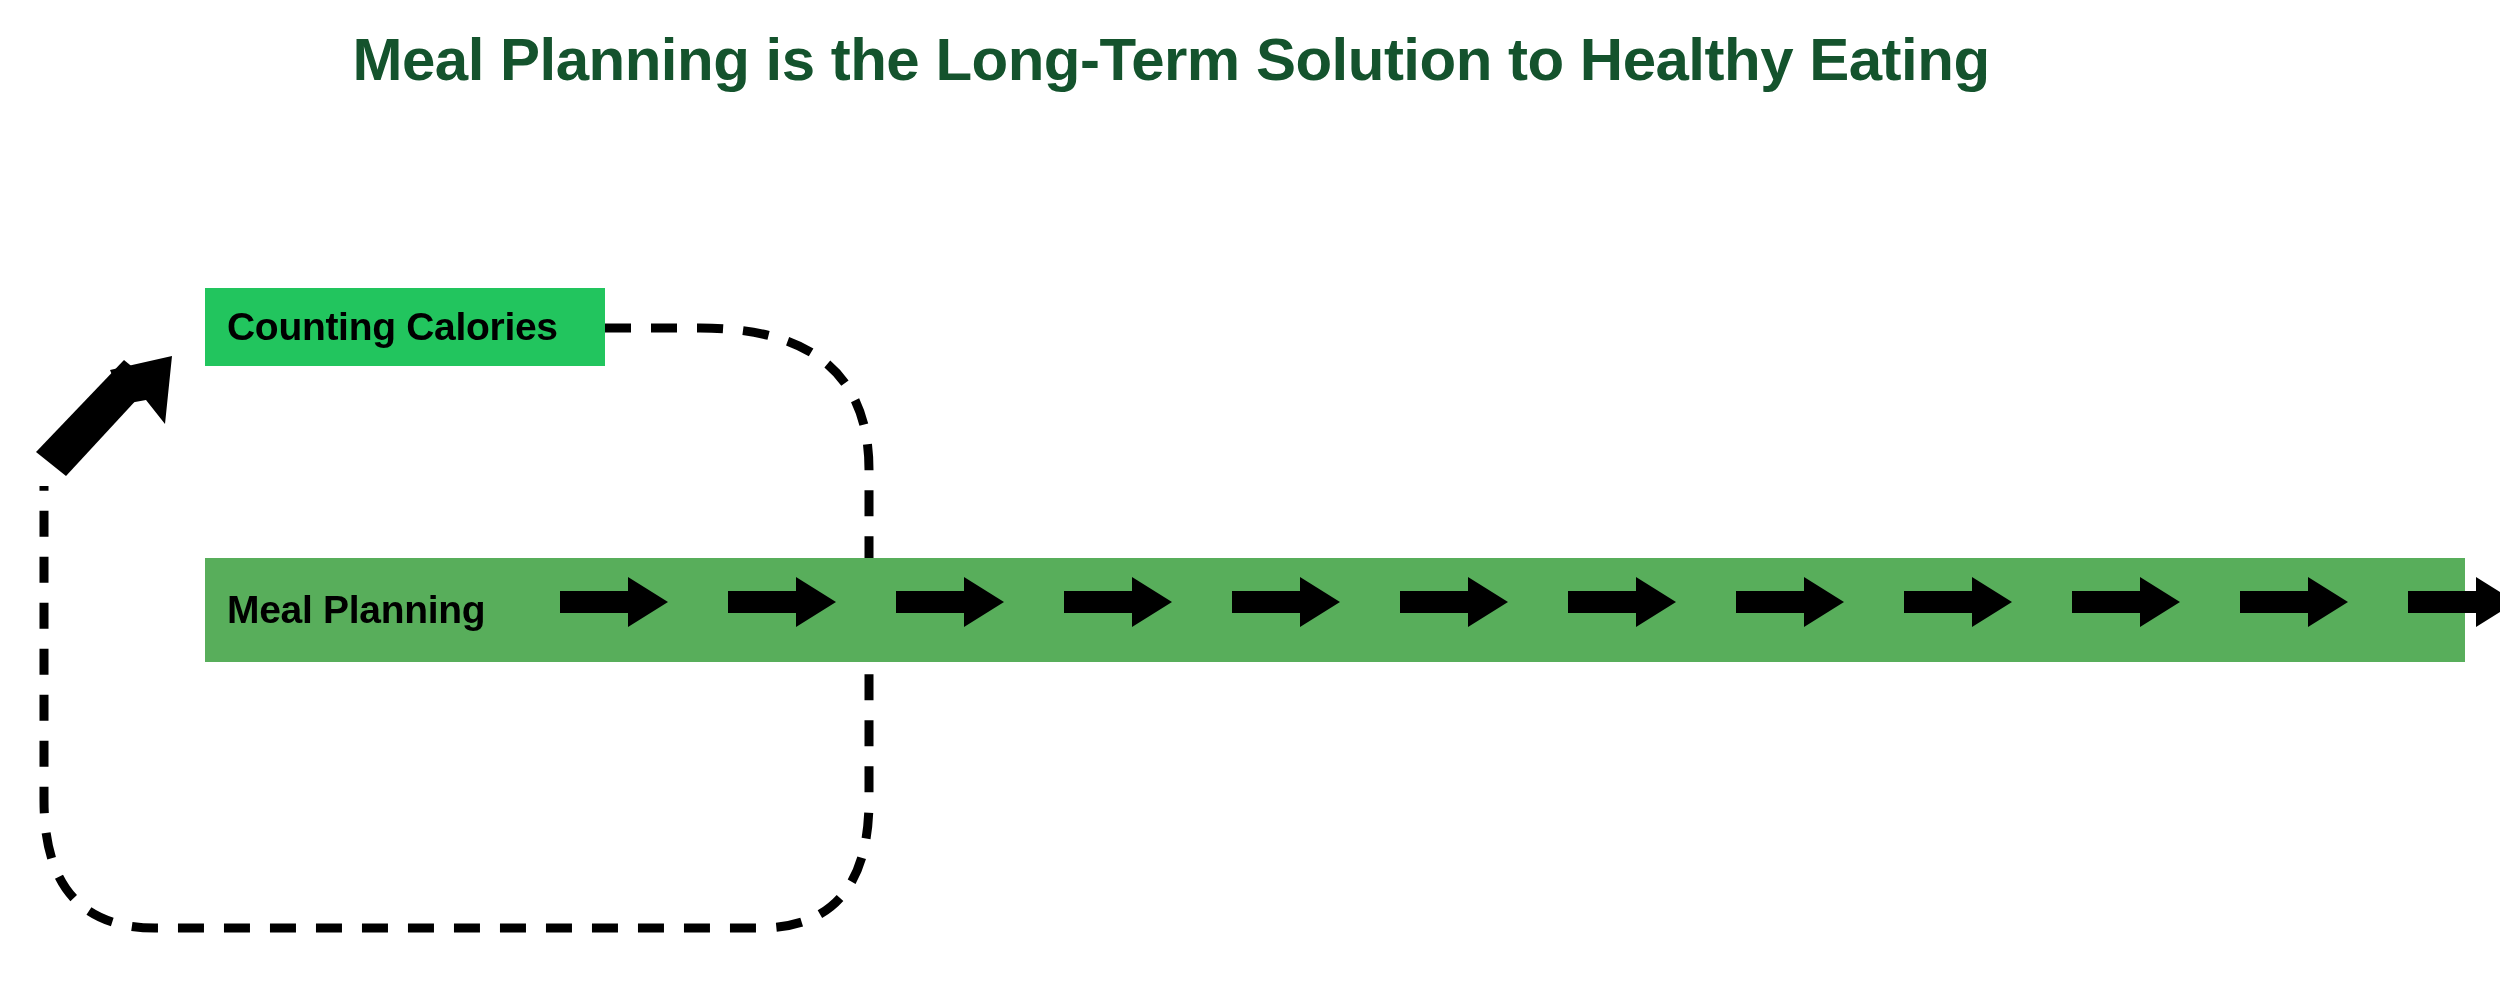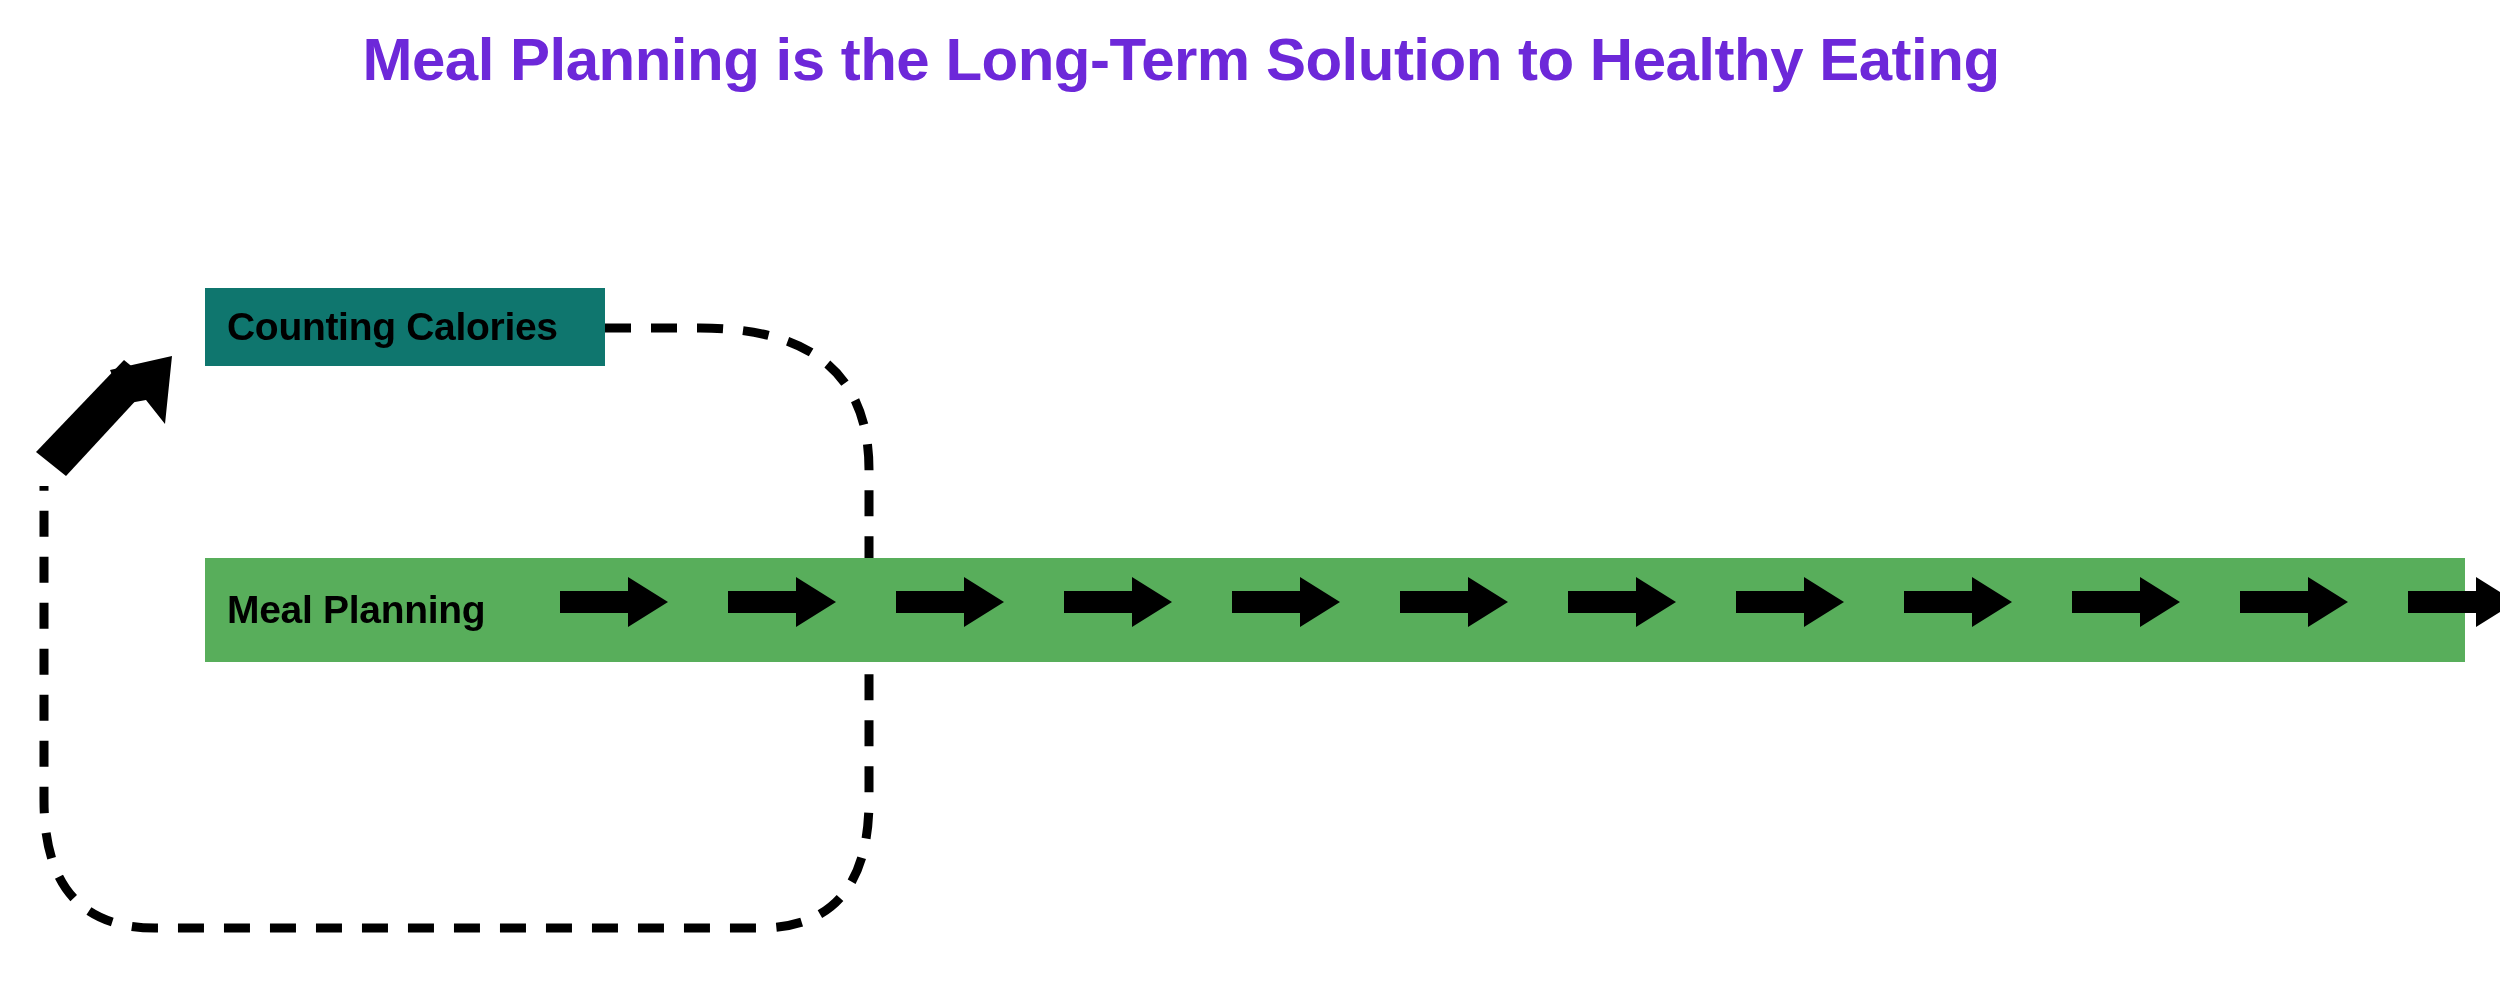--- a/index.html
+++ b/index.html
@@ -21,30 +21,30 @@
     left: 0;
     top: 0;
     width: 2500px;
     height: 987px;
     background: #ffffff;
   }
 
   
   #slide-title {
     position: absolute;
-    left: 16px;
+    left: 6px;
     top: 26px;
     width: 2330px;
     text-align: center;
     font-family: "Liberation Sans", sans-serif;
     font-weight: bold;
     font-size: 60px;
     line-height: 68px;
     letter-spacing: -0.5px;
-    color: #6d28d9;
+    color: #14532d;
     white-space: nowrap;
   }
 
   
   .flow-box {
     position: absolute;
     display: flex;
     align-items: center;
     box-sizing: border-box;
   }
@@ -121,21 +121,21 @@
     <path d="M 605 328
              L 700 328
              Q 869 328 869 470
              L 869 800
              Q 869 928 760 928
              L 155 928
              Q 44 928 44 800
              L 44 486" fill="none" stroke="#000000" stroke-width="9" stroke-dasharray="26 20" stroke-linecap="butt"></path>
   </svg>
 
-  <div class="flow-box" id="counting-calories-box" style="background:#0f766e;">
+  <div class="flow-box" id="counting-calories-box" style="background:#22c55e;">
     <span class="box-label">Counting Calories</span>
   </div>
 
   <div class="flow-box" id="meal-planning-bar" style="background:#58AE5B;">
     <span class="box-label">Meal Planning</span>
   </div>
 
   <div id="arrow-layer">
       <div class="bar-arrow" style="left: 560px;">
         <svg viewBox="0 0 108 50">

